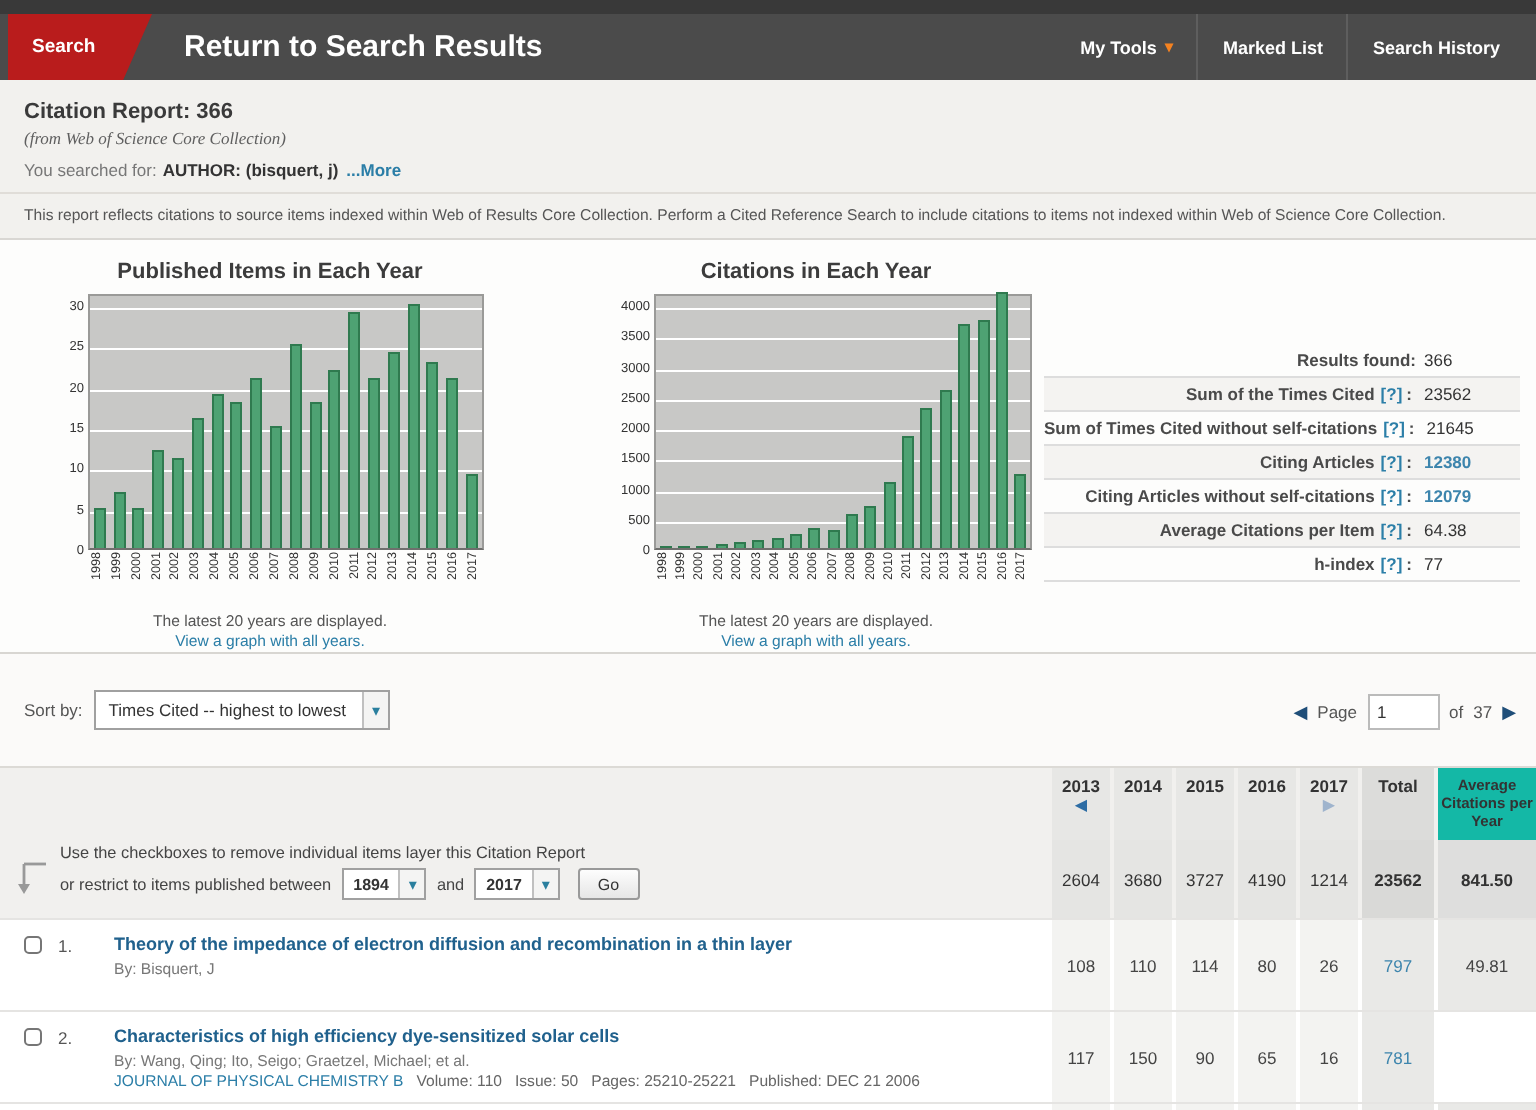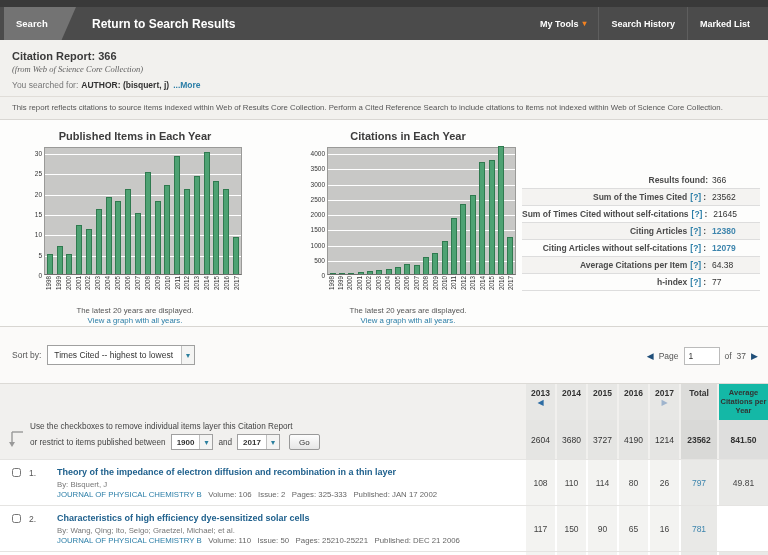--- a/index.html
+++ b/index.html
@@ -8,25 +8,25 @@
     position:relative; width:768px; height:555px; overflow:hidden;
     font-family:"Liberation Sans", sans-serif; color:#333; background:#fff;
   }
   a { text-decoration:none; cursor:pointer; }
 
   
   .topbar { position:absolute; top:0; left:0; width:768px; height:40px; background:#4b4b4b; }
   .topbar::before { content:""; position:absolute; top:0; left:0; right:0; height:7px; background:#393939; }
   .search-tab {
     position:absolute; left:4px; top:7px; height:33px; width:72px;
-    background:#737373; color:#fff; font-weight:bold; font-size:9.5px;
+    background:#b91c1c; color:#fff; font-weight:bold; font-size:9.5px;
     display:flex; align-items:center; padding-left:12px;
     clip-path:polygon(0 0,100% 0,80% 100%,0 100%);
   }
-  .return-link { position:absolute; left:92px; top:7px; height:33px; display:flex; align-items:center; color:#fff; font-weight:bold; font-size:12px; }
+  .return-link { position:absolute; left:92px; top:7px; height:33px; display:flex; align-items:center; color:#fff; font-weight:bold; font-size:15px; }
   .topbar-right { position:absolute; right:6px; top:7px; height:33px; display:flex; }
   .topnav-item { display:flex; align-items:center; padding:0 12px; color:#fff; font-weight:bold; font-size:9px; border-left:1px solid #5e5e5e; cursor:pointer; }
   .topnav-item:first-child { border-left:none; }
   .caret-orange { color:#f58220; font-size:8px; margin-left:4px; }
 
   
   .report-header { position:absolute; top:40px; left:0; width:768px; height:80px; background:#f2f1ee; border-bottom:1px solid #d9d7d3; }
   .rh-title { padding:10px 0 0 12px; font-size:11px; font-weight:bold; color:#3a3a3a; }
   .rh-sub { padding:2px 0 0 12px; font-size:8.5px; font-style:italic; color:#5f5f5f; font-family:"Liberation Serif", serif; }
   .rh-search { padding:6px 0 0 12px; font-size:8.5px; color:#777; }
@@ -127,22 +127,22 @@
   <header class="topbar">
     <div class="search-tab">
       <span>Search</span>
     </div>
     <a class="return-link">Return to Search Results</a>
     <div class="topbar-right">
       <div class="topnav-item">
         <span>My Tools</span>
         <span class="caret-orange">▾</span>
       </div>
+      <div class="topnav-item">Marked List</div>
       <div class="topnav-item">Search History</div>
-      <div class="topnav-item">Marked List</div>
     </div>
   </header>
 
   <section class="report-header">
     <div class="rh-title">Citation Report: 366</div>
     <div class="rh-sub">(from Web of Science Core Collection)</div>
     <div class="rh-search">
       <span>You searched for:</span><b>AUTHOR: (bisquert, j)</b><a>...More</a>
     </div>
     <div class="rh-note">This report reflects citations to source items indexed within Web of Results Core Collection. Perform a Cited Reference Search to include citations to items not indexed within Web of Science Core Collection.</div>
@@ -535,21 +535,21 @@
           <svg class="insert-icon" width="16" height="18" viewBox="0 0 16 18">
             <path d="M4 2 H15" stroke="#999" stroke-width="1.4" fill="none"></path>
             <path d="M4 2 V12" stroke="#999" stroke-width="1.4" fill="none"></path>
             <path d="M1 12 L7 12 L4 17 Z" fill="#999"></path>
           </svg>
           <div class="ctrl-lines">
             <div class="ctrl-line1">Use the checkboxes to remove individual items layer this Citation Report</div>
             <div class="ctrl-line2">
               <span>or restrict to items published between</span>
               <div class="fake-select small-select">
-                <span class="sel-text">1900</span>
+                <span class="sel-text">1894</span>
                 <span class="sel-box">▾</span>
               </div>
               <span>and</span>
               <div class="fake-select small-select">
                 <span class="sel-text">2017</span>
                 <span class="sel-box">▾</span>
               </div>
               <button class="go-btn">Go</button>
             </div>
           </div>
@@ -559,21 +559,20 @@
     </div>
 
     <div id="rows">
         <div class="t-row row-grid">
           <div class="left">
             <input type="checkbox" style="">
             <span class="row-num">1.</span>
             <div class="row-body">
               <a class="row-title">Theory of the impedance of electron diffusion and recombination in a thin layer</a>
               <div class="row-by">By: Bisquert, J</div>
-              <div class="row-src"><a>JOURNAL OF PHYSICAL CHEMISTRY B</a><span class="row-details">   Volume: 106   Issue: 2   Pages: 325-333   Published: JAN 17 2002</span></div>
             </div>
           </div>
           <div class="cell val-cell">108</div>
           <div class="cell val-cell">110</div>
           <div class="cell val-cell">114</div>
           <div class="cell val-cell">80</div>
           <div class="cell val-cell">26</div>
           <div class="cell val-cell val-total">
             <a>797</a>
           </div>

